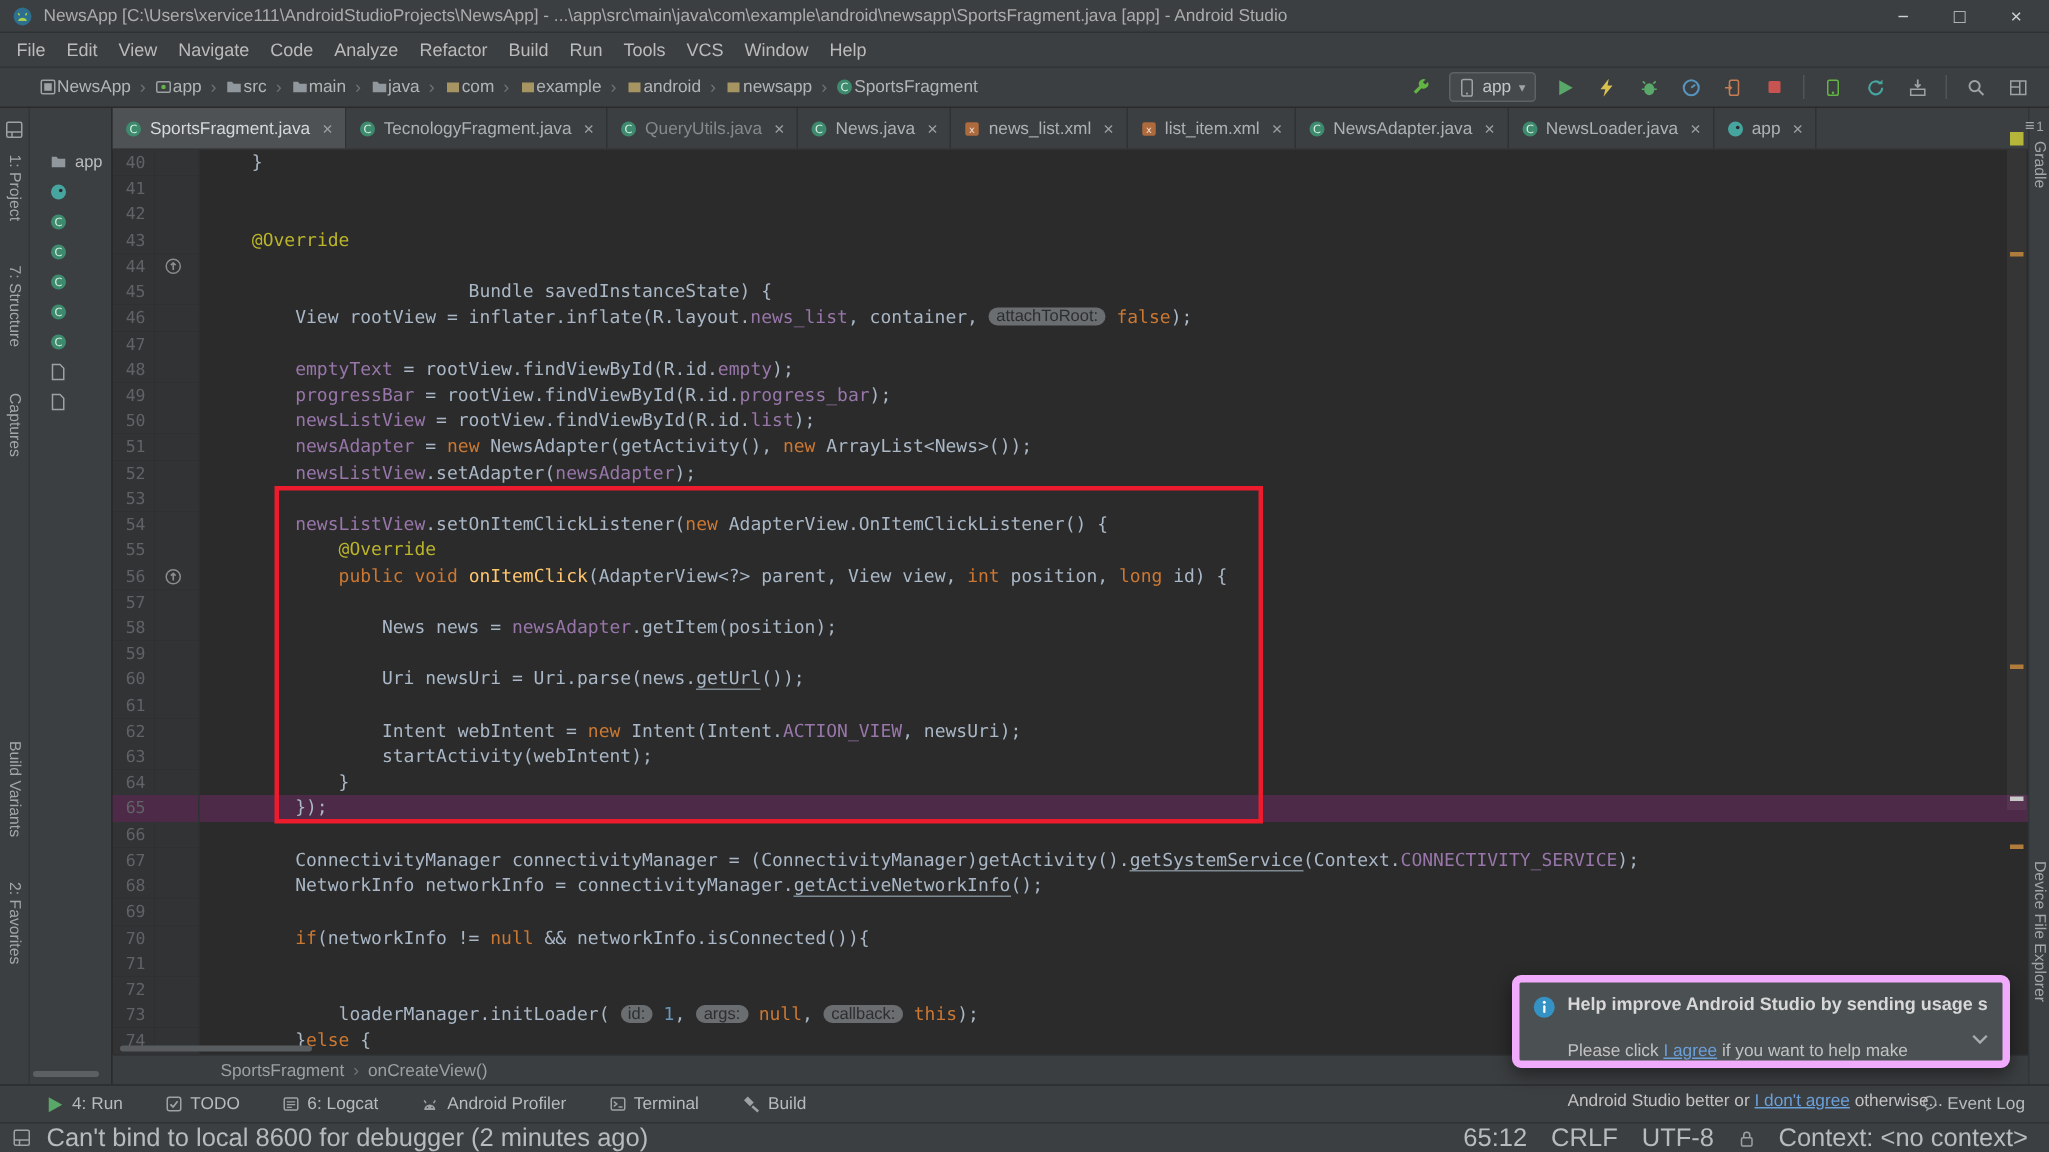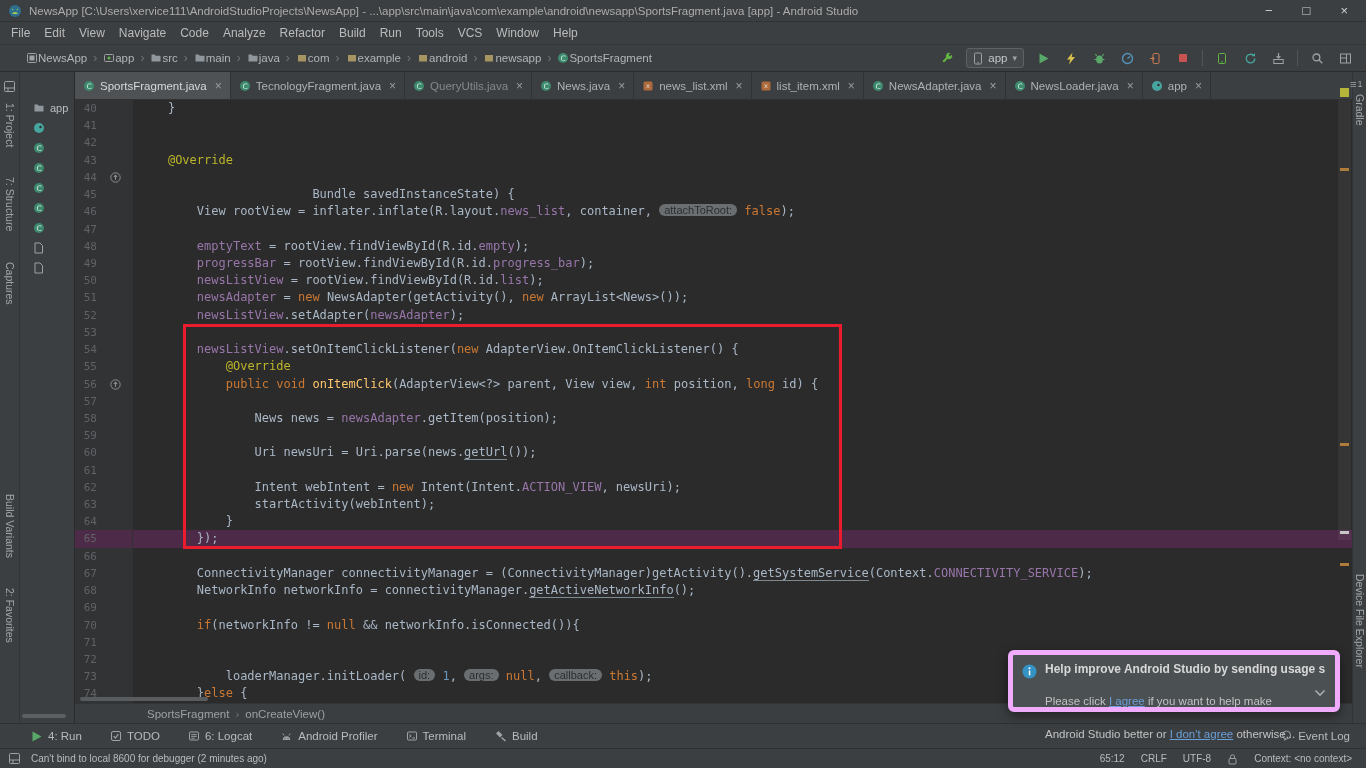--- a/index.html
+++ b/index.html
@@ -87,21 +87,21 @@
   .bcrumb-bottom{left:75px;top:703px;width:1277px;height:20px;background:#3b3e40;border-top:1px solid #323537;display:flex;align-items:center;padding-left:72px;color:#9da0a2;font-size:11.5px;gap:6px}
   .bcrumb-bottom .sep{color:#6f7375}
 
   
   .bottombar{left:0;top:723px;width:1366px;height:25px;background:#3c3f41;border-top:1px solid #2e3133;display:flex;align-items:center;padding-left:30px}
   .bbtn{display:flex;align-items:center;gap:5px;margin-right:28px;color:#b8bbbd;font-size:11.5px;white-space:nowrap}
   .bbar-right{margin-left:auto;display:flex;align-items:center;padding-right:16px}
   .bbar-right .bbtn{margin-right:0}
 
   
-  .statusbar{left:0;top:748px;width:1366px;height:20px;background:#3c3f41;border-top:1px solid #2e3133;display:flex;align-items:center;font-size:10px;color:#b8bbbd}
+  .statusbar{left:0;top:748px;width:1366px;height:20px;background:#3c3f41;border-top:1px solid #2e3133;display:flex;align-items:center;font-size:17px;color:#b8bbbd}
   .sb-switcher{width:18px;margin-left:5px}
   .sb-msg{margin-left:8px;white-space:nowrap}
   .sb-right{margin-left:auto;display:flex;align-items:center;gap:16px;padding-right:14px;white-space:nowrap}
 
   
   .balloon{left:1008px;top:650px;width:332px;height:62px;background:#4b5052;border:5px solid #f0abfc;border-radius:6px;z-index:90;box-shadow:0 4px 12px rgba(0,0,0,.45);padding:7px 10px 6px 10px}
   .b-title{font-weight:bold;color:#d8d8d8;font-size:12px;margin-left:22px;white-space:nowrap;overflow:hidden}
   .b-body{color:#c2c2c2;font-size:11.5px;margin-left:22px;line-height:15px;margin-top:18px;white-space:nowrap;overflow:hidden}
   .b-link{color:#6a9fd8;text-decoration:underline}
   .b-info{position:absolute;left:9px;top:9px}

